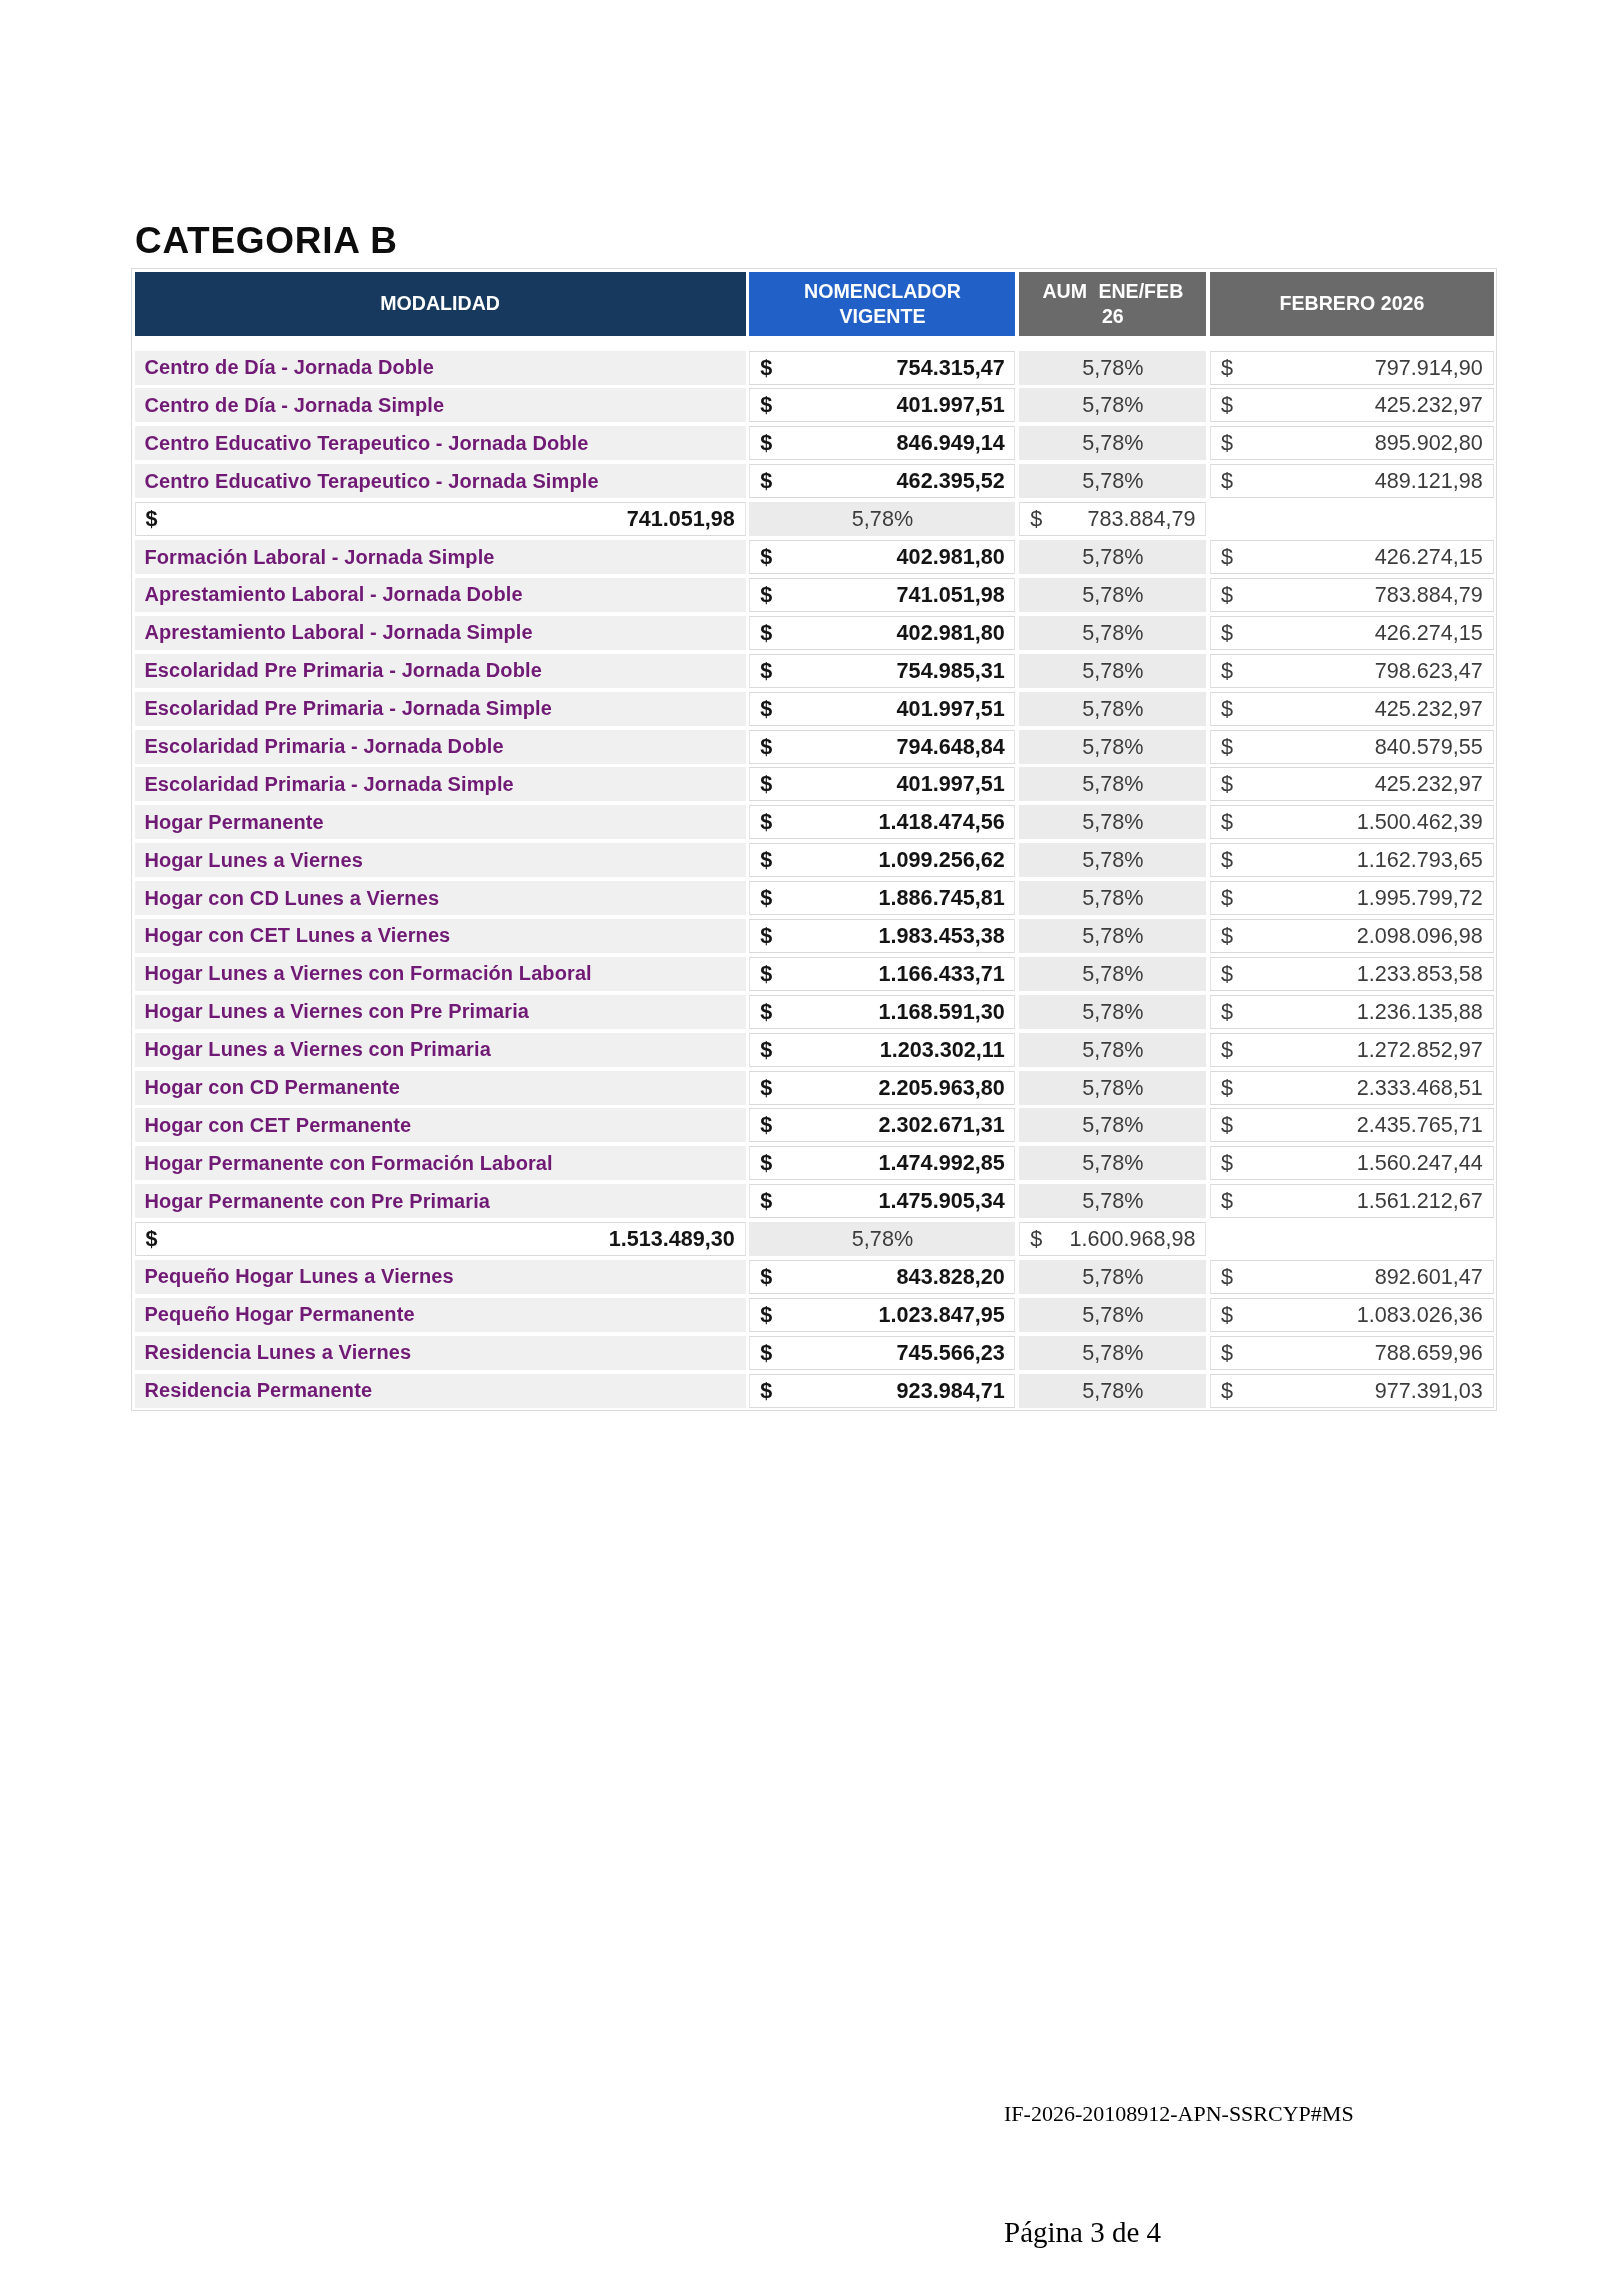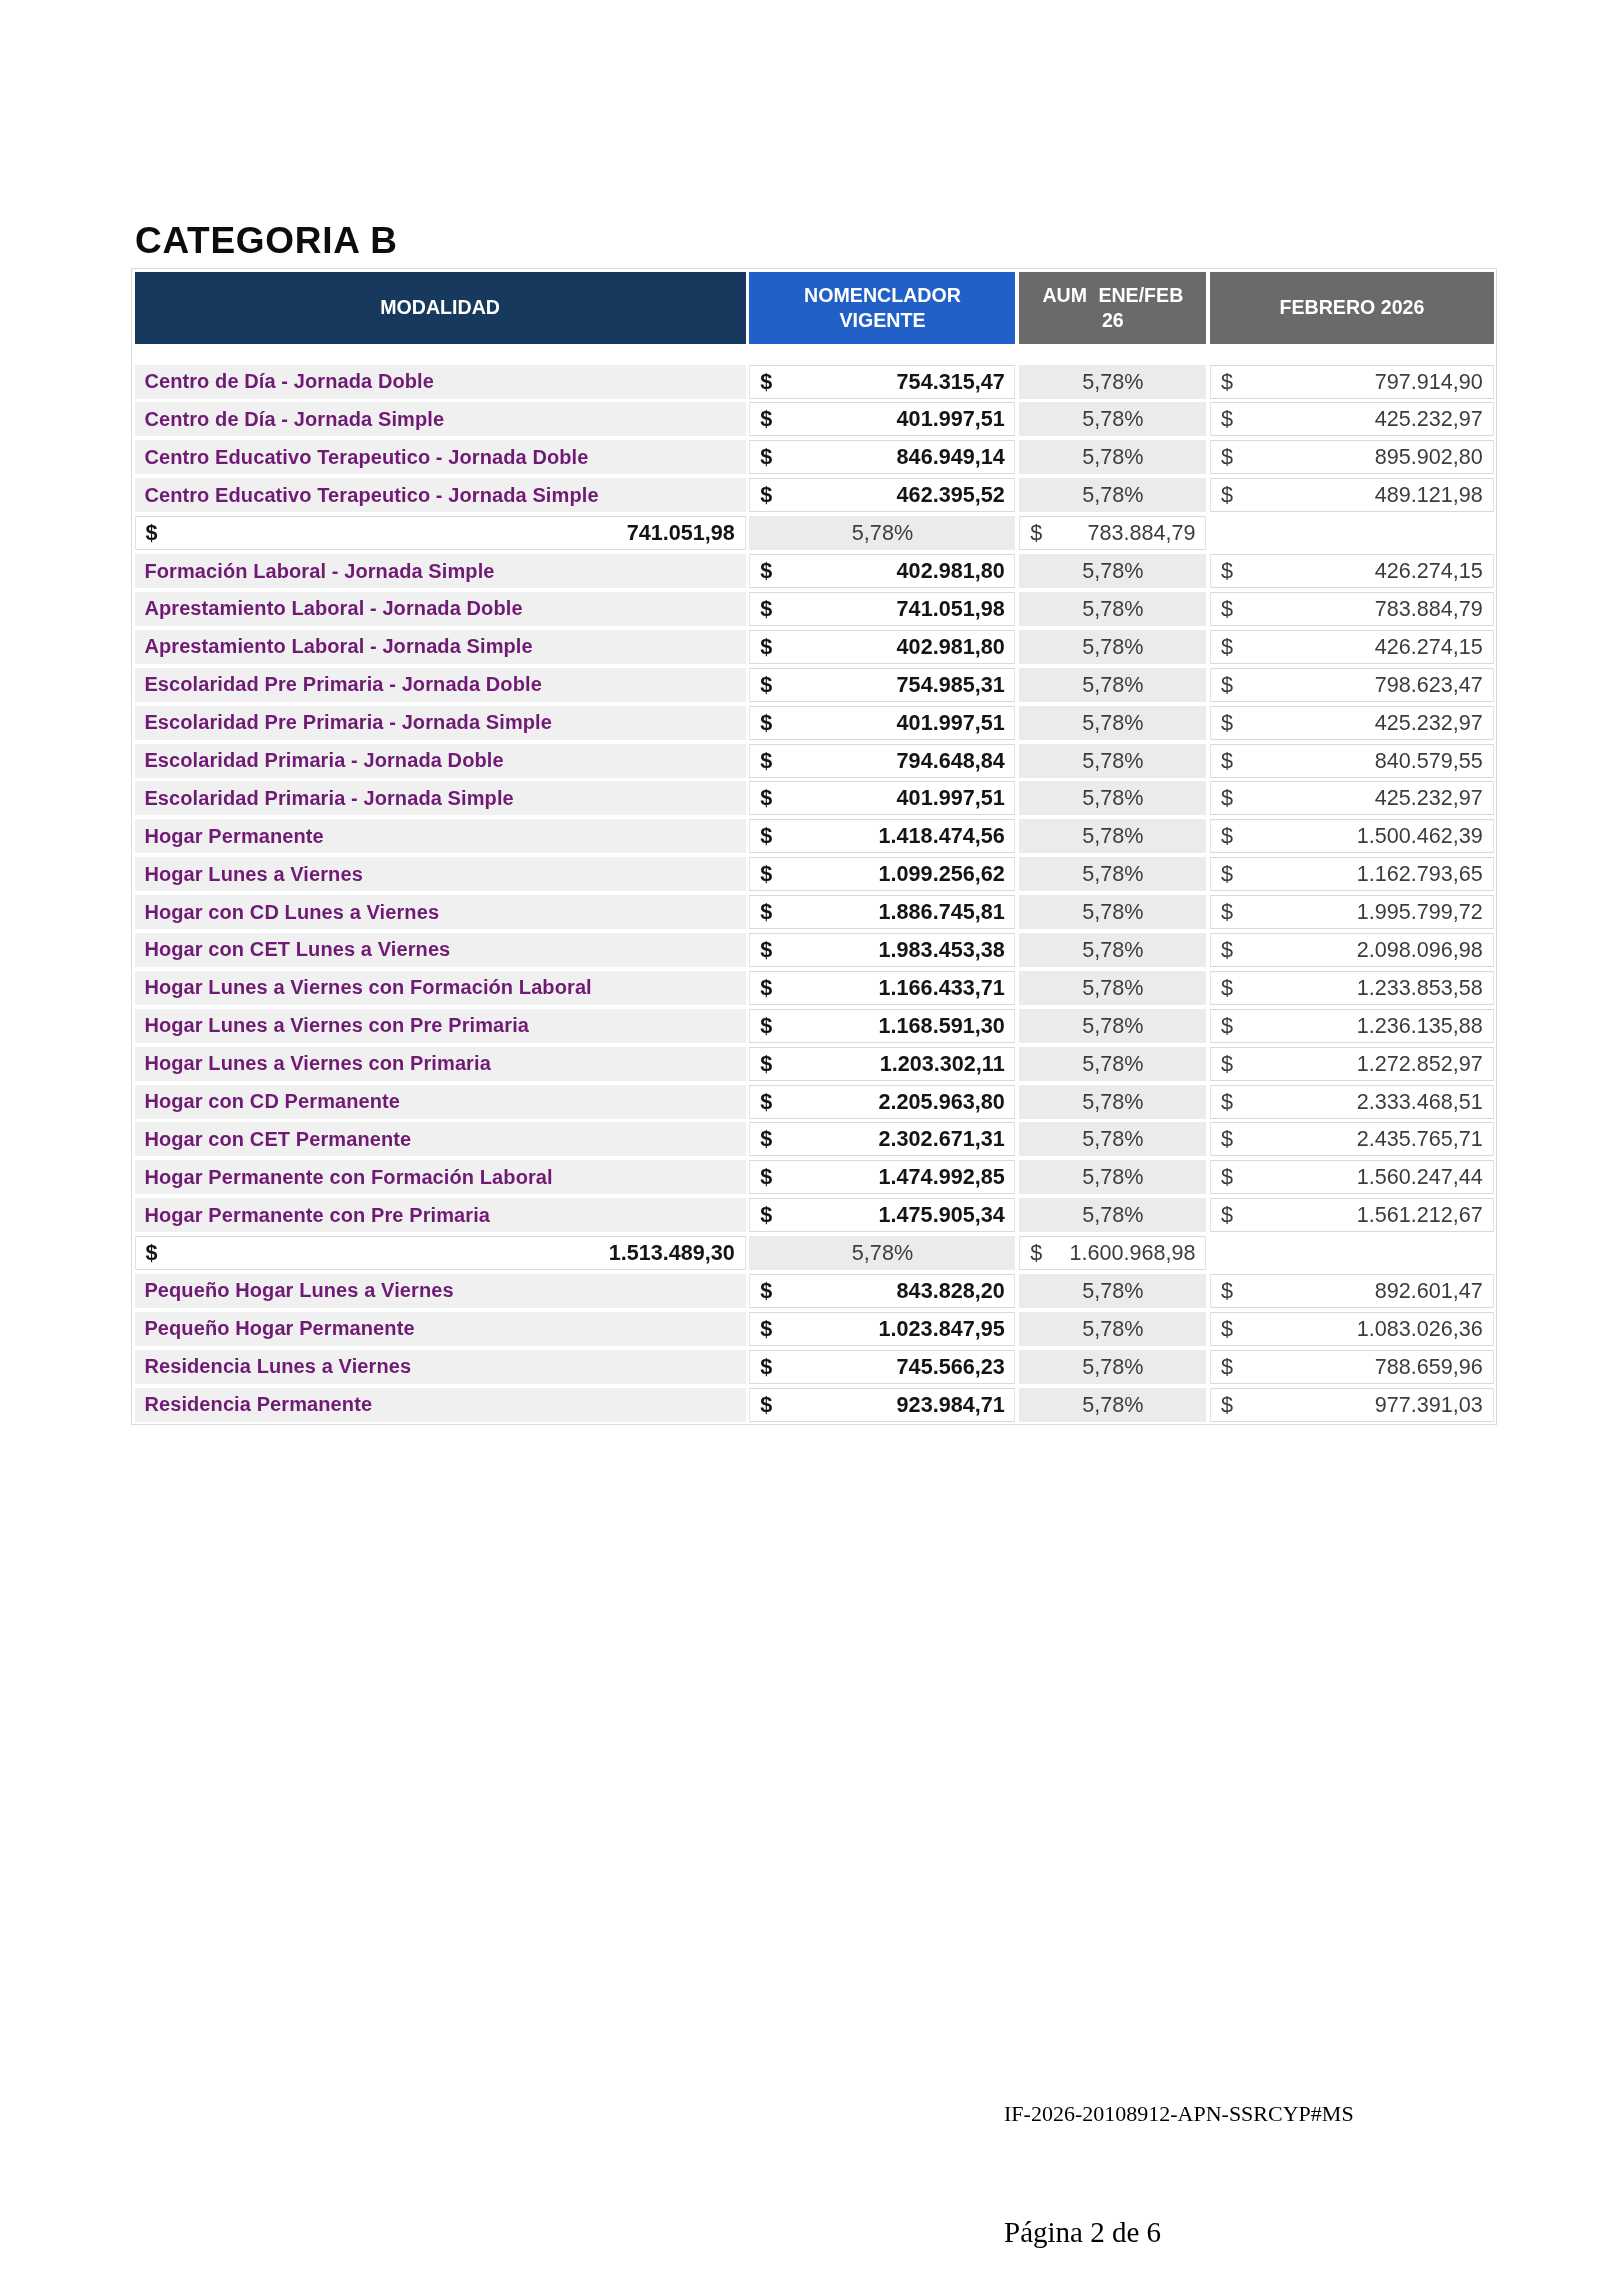--- a/index.html
+++ b/index.html
@@ -36,22 +36,22 @@
     background: #ffffff;
     border: 1.3px solid #d8dcdf;
     padding: 2.6px;
   }
   .thead, .tr {
     display: grid;
     grid-template-columns: 611px 266px 187px 1fr;
     column-gap: 3.9px;
   }
   .thead {
-    height: 72px;
-    margin-bottom: 21px;
+    height: 64px;
+    margin-bottom: 15px;
   }
   .th {
     display: flex;
     align-items: center;
     justify-content: center;
     text-align: center;
     color: var(--header-text, #fff);
     font-weight: 700;
     font-size: 19.6px;
     line-height: 1.25;
@@ -491,16 +491,16 @@
     <div class="td td-aumento">5,78%</div>
     <div class="td td-money td-febrero">
       <span class="cur">$</span>
       <span class="amt">977.391,03</span>
     </div>
   </div>
 </div>
   </div>
 
   <div class="footer-id">IF-2026-20108912-APN-SSRCYP#MS</div>
-  <div class="footer-page">Página 2 de 6</div>
+  <div class="footer-page">Página 3 de 4</div>
 
 </div>
 
 
 </body></html>

